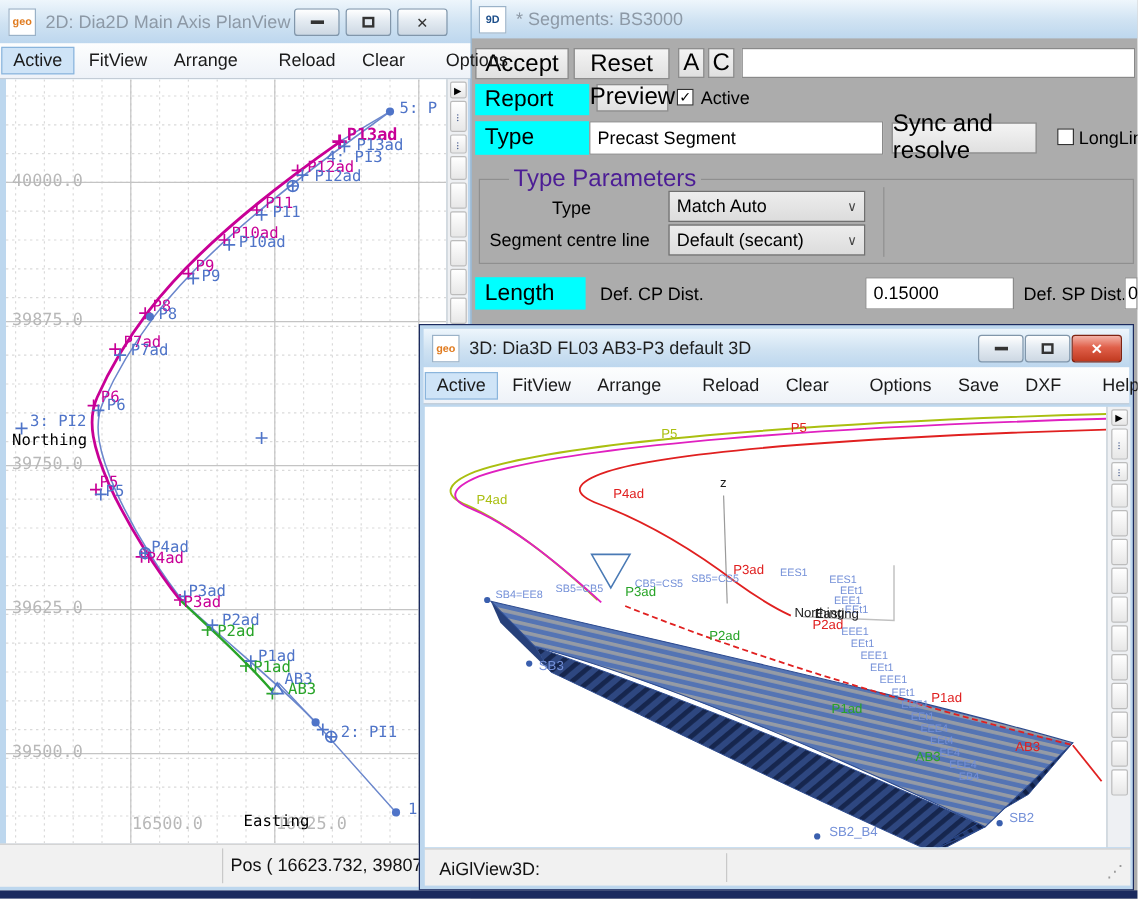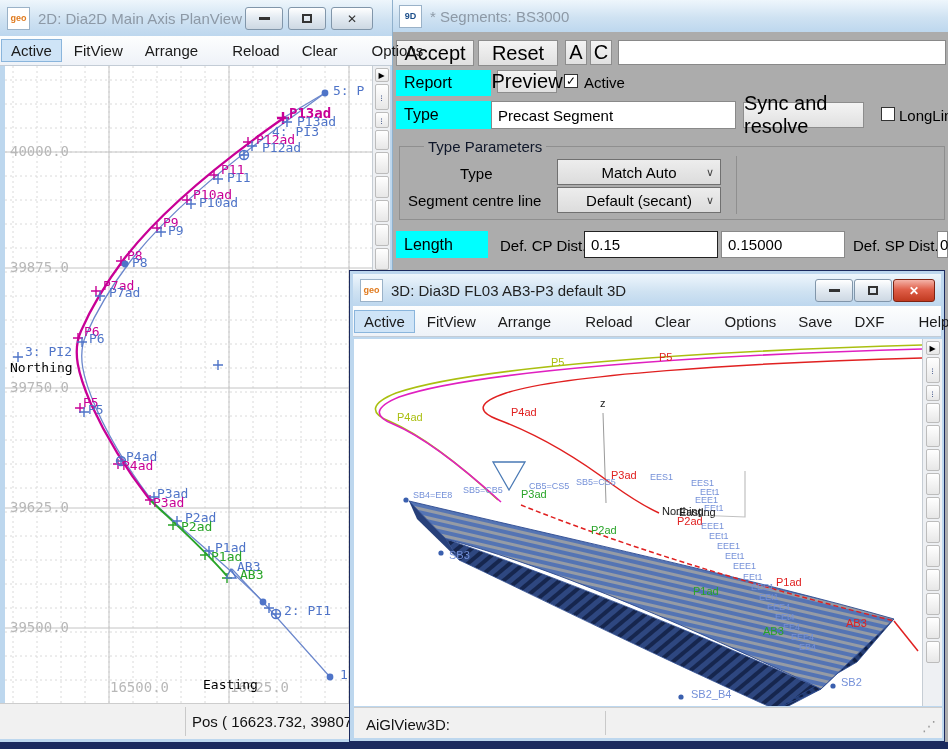--- a/index.html
+++ b/index.html
@@ -52,37 +52,37 @@
     border:1px solid #bcbcbc; border-radius:2px; font-size:8px; color:#223a77;
     display:flex; align-items:center; justify-content:center; }
   #status2d { left:0; top:703px; width:393px; height:36px; }
   #status2d .t1 { position:absolute; left:10px; top:9px;margin-top:48px; }
   #status2d .t2 { position:absolute; left:192px; top:9px; white-space:nowrap; }
 
   
   #segwin { position:absolute; left:392px; top:0; width:556px; height:749px;
     background:#acacac; }
   #segwin .titlebar { height:32px; }
-  .cyanlab { position:absolute; background:#00ffff; color:#000; font-size:16px;
+  .cyanlab { position:absolute; background:#00ffff; color:#000; font-size:19px;
     padding-left:8px; display:flex; align-items:center; }
   .pbtn { position:absolute; background:linear-gradient(#f4f4f4,#e0e0e0);
     border:1px solid #8d8d8d; color:#000; font-size:20px;
     display:flex; align-items:center; justify-content:center; }
   .field { position:absolute; background:#fff; border:1px solid #898989;
     font-size:15px; color:#000; padding:0 6px; display:flex; align-items:center; }
   .slabel { position:absolute; font-size:15px; color:#000; white-space:nowrap; }
   .chk { position:absolute; width:14px; height:14px; background:#fff;
     border:1px solid #333; font-size:12px; line-height:13px; text-align:center; color:#000; }
   .combo { position:absolute; background:linear-gradient(#ededed,#dcdcdc);
     border:1px solid #707070; font-size:15px; color:#000; padding:0 6px;
-    display:flex; align-items:center;justify-content:center; }
+    display:flex; align-items:center; }
   .combo .arrow { position:absolute; right:6px; color:#444; font-size:11px; }
   fieldset#typeparams { position:absolute; left:7px; top:138px; width:546px; height:82px;
     border:1px solid #8f8f8f; }
-  fieldset#typeparams legend { font-size:15px; color:#0f172a; margin-left:24px; padding:0 4px; }
+  fieldset#typeparams legend { font-size:20px; color:#4c1d95; margin-left:24px; padding:0 4px; }
 
   
   #win3d { position:absolute; left:349px; top:270px; width:596px; height:472px;
     background:#bdd7ee; border:1px solid #1b2a5e; }
   #win3d .titlebar { left:3px; right:3px; top:3px; height:32px; }
   #win3d .menubar { left:3px; right:3px; top:35px; height:31px; }
   #canvas3d { position:absolute; left:4px; top:68px; width:568px; height:367px;
     background:#fff; overflow:hidden; }
   #canvas3d svg { position:absolute; left:0; top:0; }
   .l3d { position:absolute; font-size:11px; line-height:11px; white-space:pre; }
@@ -138,21 +138,20 @@
     </div>
     <div class="slabel" style="left:16px;top:192px">Segment centre line</div>
     <div class="combo" style="left:165px;top:187px;width:164px;height:26px">
       <span>Default (secant)</span>
       <span class="arrow">∨</span>
     </div>
     <div style="position:absolute;left:344px;top:156px;width:1px;height:58px;background:#8f8f8f"></div>
 
     <div class="cyanlab" style="left:4px;top:231px;width:92px;height:27px">Length</div>
     <div class="slabel" style="left:108px;top:237px">Def. CP Dist.</div>
-    <div class="field" style="left:192px;top:231px;width:134px;height:27px;border-color:#222">0.15</div>
     <div class="field" style="left:329px;top:231px;width:124px;height:27px">0.15000</div>
     <div class="slabel" style="left:461px;top:237px">Def. SP Dist.</div>
     <div class="field" style="left:545px;top:231px;width:11px;height:27px;padding:0 2px">0</div>
   </div>
 
   <div id="win2d">
     <div class="titlebar">
       <span class="appicon">
           <span class="g">geo</span>
         </span>

